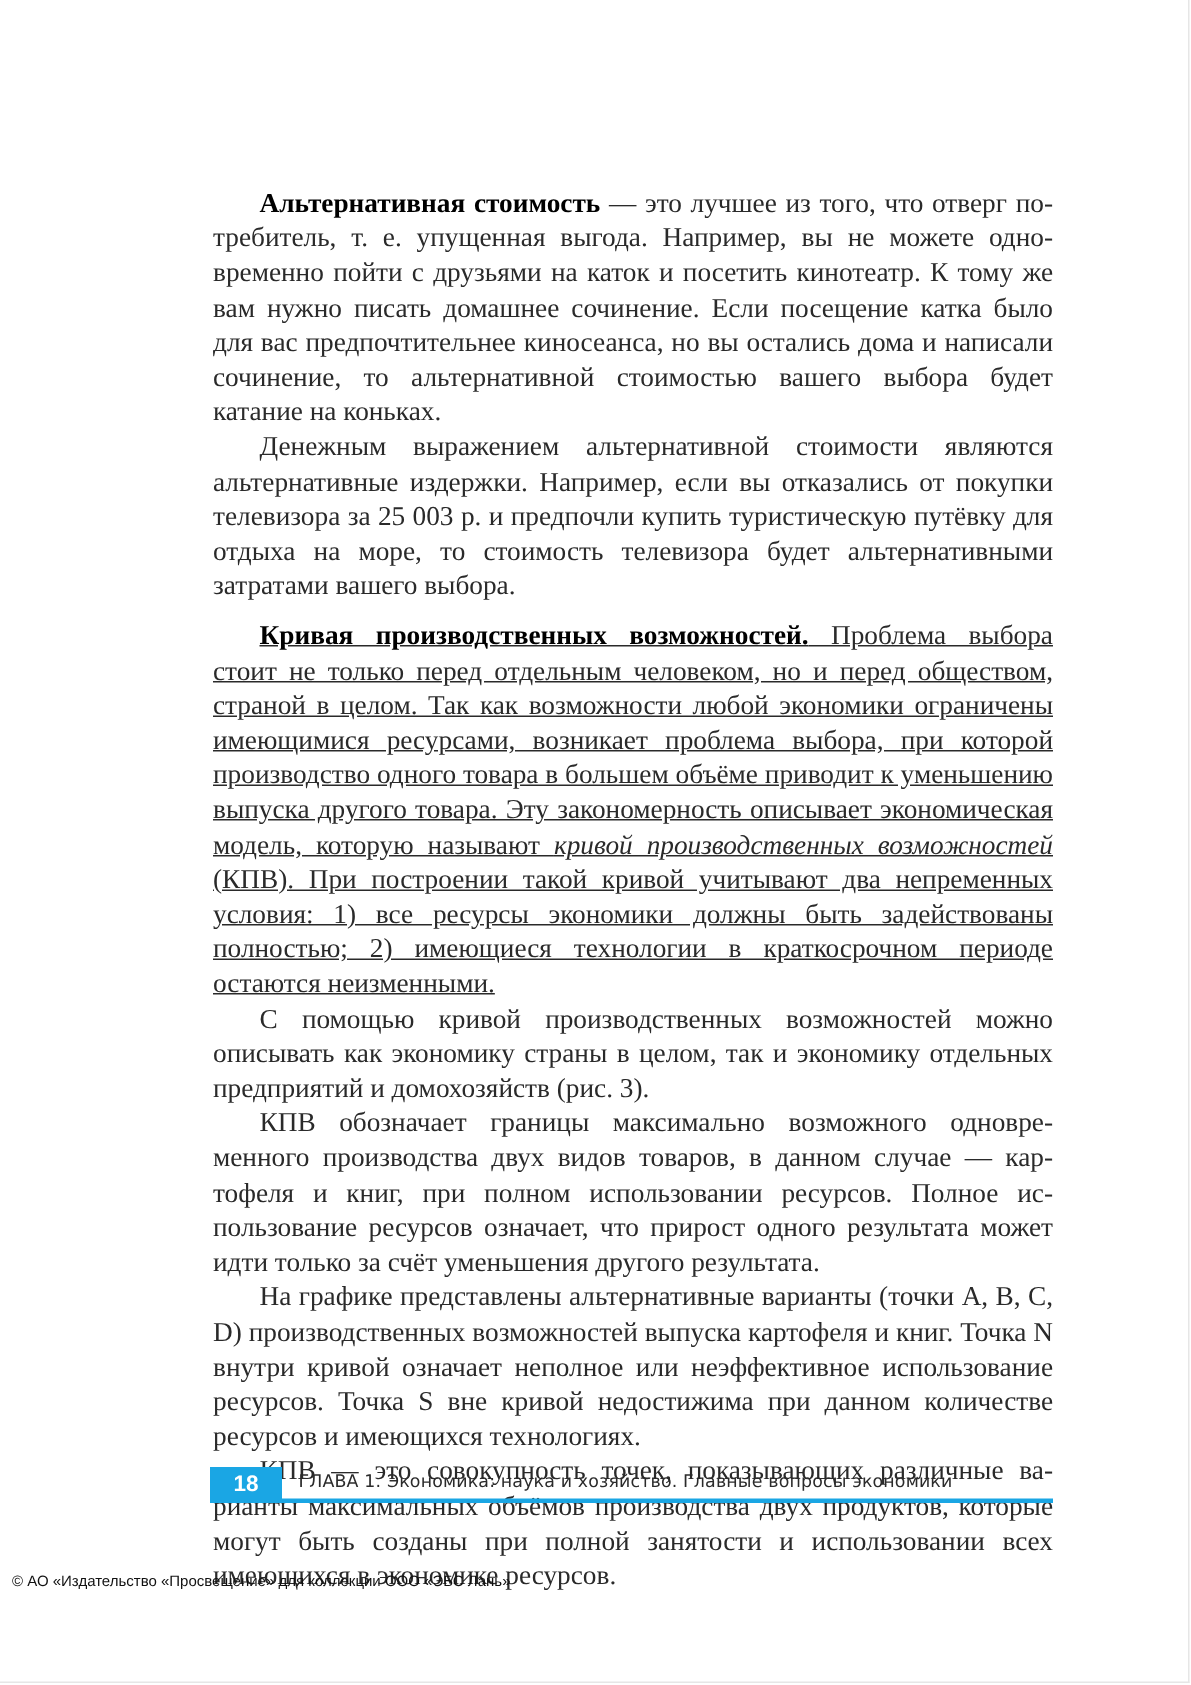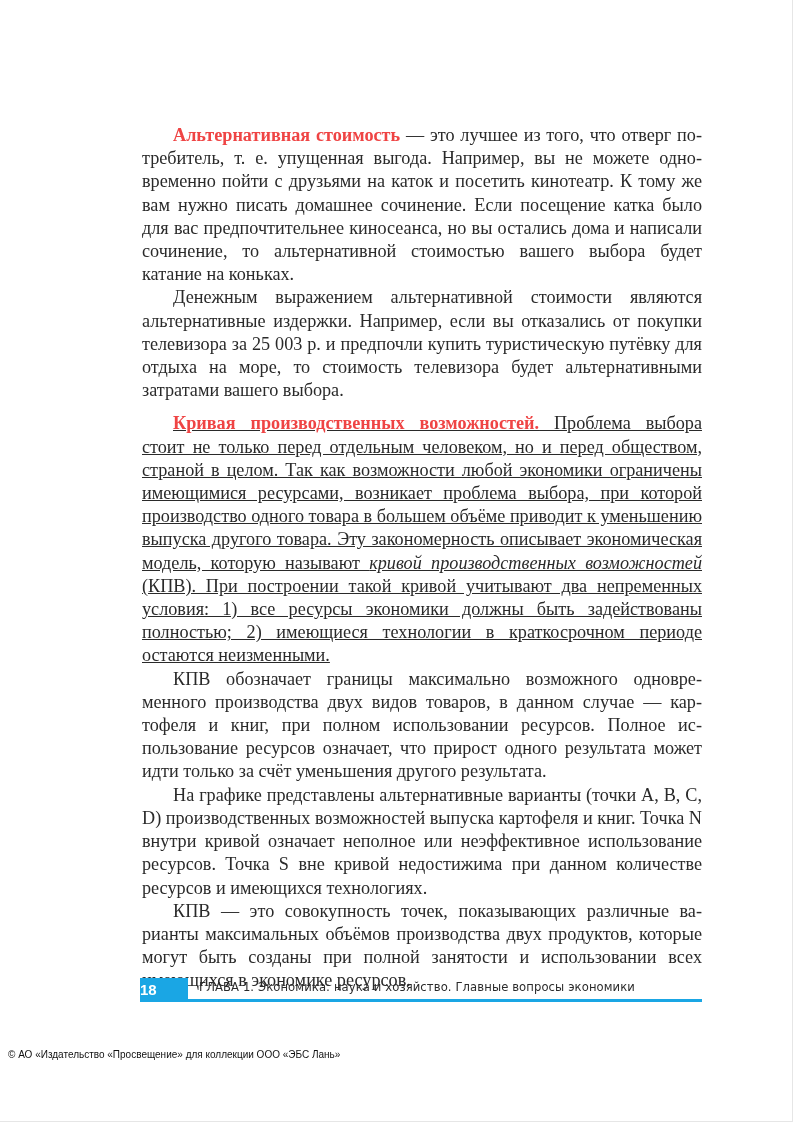--- a/index.html
+++ b/index.html
@@ -35,40 +35,41 @@
   }
   .text-column p {
     margin: 0;
     text-indent: 31px;
   }
   .text-column p.section-start {
     margin-top: 10px;
     text-decoration: underline;
   }
   .text-column p.first { margin-top: 0; }
-  .text-column b { color: #ef4444; }
+  .text-column b { color: #000000; }
   .text-column i { font-style: italic; }
 
   .footer-bar {
     position: absolute;
     left: 140px;
     top: 978px;
     width: 562px;
     height: 24px;
   }
   .page-number-box {
     position: absolute;
     left: 0; top: 0;
     width: 48px; height: 24px;
     background: #1aa6e4;
     color: #ffffff;
     font-family: "Liberation Sans", "DejaVu Sans", sans-serif;
     font-weight: bold;
     font-size: 15px;
     line-height: 24px;
+    text-align: center;
   }
   .footer-rule {
     position: absolute;
     left: 48px;
     top: 21px;
     width: 514px;
     height: 3px;
     background: #1aa6e4;
   }
   .chapter-title {
@@ -96,20 +97,21 @@
 
 <div class="page-edge"></div>
 
 <div class="text-column">
   <p class="first"><b>Альтернативная стоимость</b><span> — это лучшее из того, что отверг по­требитель, т. е. упущенная выгода. Например, вы не можете одно­временно пойти с друзьями на каток и посетить кинотеатр. К тому же вам нужно писать домашнее сочинение. Если посещение катка было для вас предпочтительнее киносеанса, но вы остались дома и написали сочинение, то альтернативной стоимостью вашего выбора будет катание на коньках.</span></p>
 
   <p><span>Денежным выражением альтернативной стоимости являются альтернативные издержки. Например, если вы отказались от по­купки телевизора за 25 003 р. и предпочли купить туристическую путёвку для отдыха на море, то стоимость телевизора будет альтер­нативными затратами вашего выбора.</span></p>
 
   <p class="section-start"><b>Кривая производственных возможностей.</b><span> Проблема выбора стоит не только перед отдельным человеком, но и перед обществом, страной в целом. Так как возможности любой экономики ограни­чены имеющимися ресурсами, возникает проблема выбора, при которой производство одного товара в большем объёме приводит к уменьшению выпуска другого товара. Эту закономерность опи­сывает экономическая модель, которую называют </span><i>кривой произ­водственных возможностей</i><span> (КПВ). При построении такой кривой учитывают два непременных условия: 1) все ресурсы экономики должны быть задействованы полностью; 2) имеющиеся технологии в краткосрочном периоде остаются неизменными.</span></p>
 
+  <p><span>С помощью кривой производственных возможностей можно описывать как экономику страны в целом, так и экономику отдель­ных предприятий и домохозяйств (рис. 3).</span></p>
 
   <p><span>КПВ обозначает границы максимально возможного одновре­менного производства двух видов товаров, в данном случае — кар­тофеля и книг, при полном использовании ресурсов. Полное ис­пользование ресурсов означает, что прирост одного результата мо­жет идти только за счёт уменьшения другого результата.</span></p>
 
   <p><span>На графике представлены альтернативные варианты (точки A, B, C, D) производственных возможностей выпуска картофеля и книг. Точка N внутри кривой означает неполное или неэффектив­ное использование ресурсов. Точка S вне кривой недостижима при данном количестве ресурсов и имеющихся технологиях.</span></p>
 
   <p><span>КПВ — это совокупность точек, показывающих различные ва­рианты максимальных объёмов производства двух продуктов, ко­торые могут быть созданы при полной занятости и использовании всех имеющихся в экономике ресурсов.</span></p>
 </div>
 
 <div class="footer-bar">
   <div class="page-number-box">18</div>

